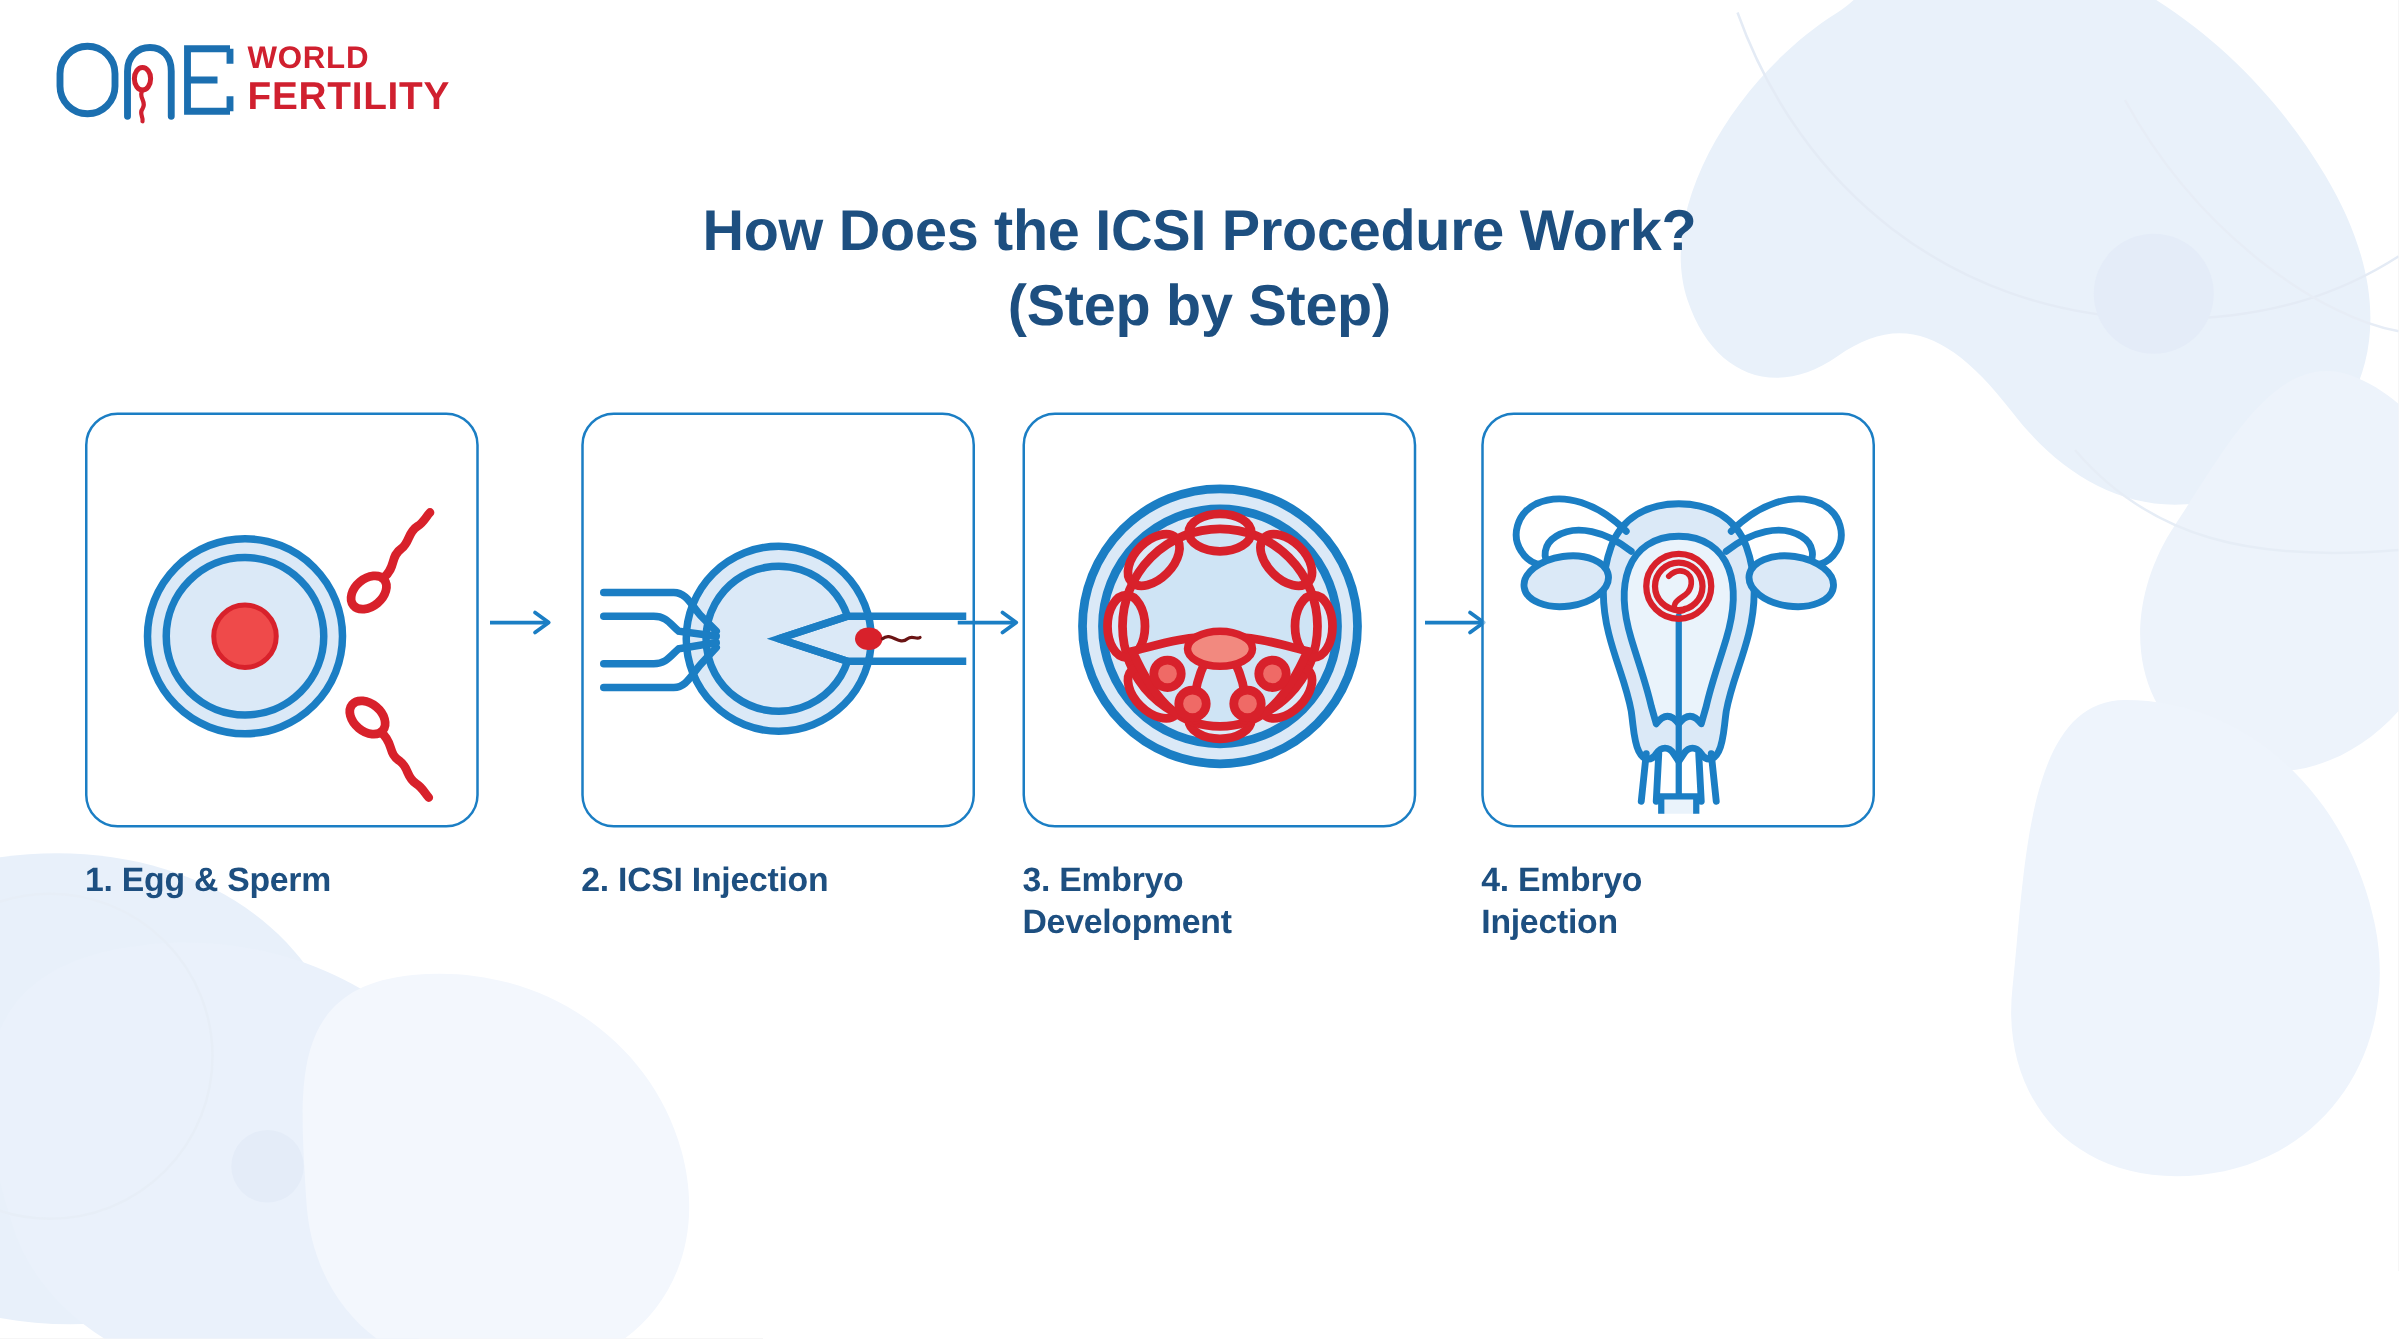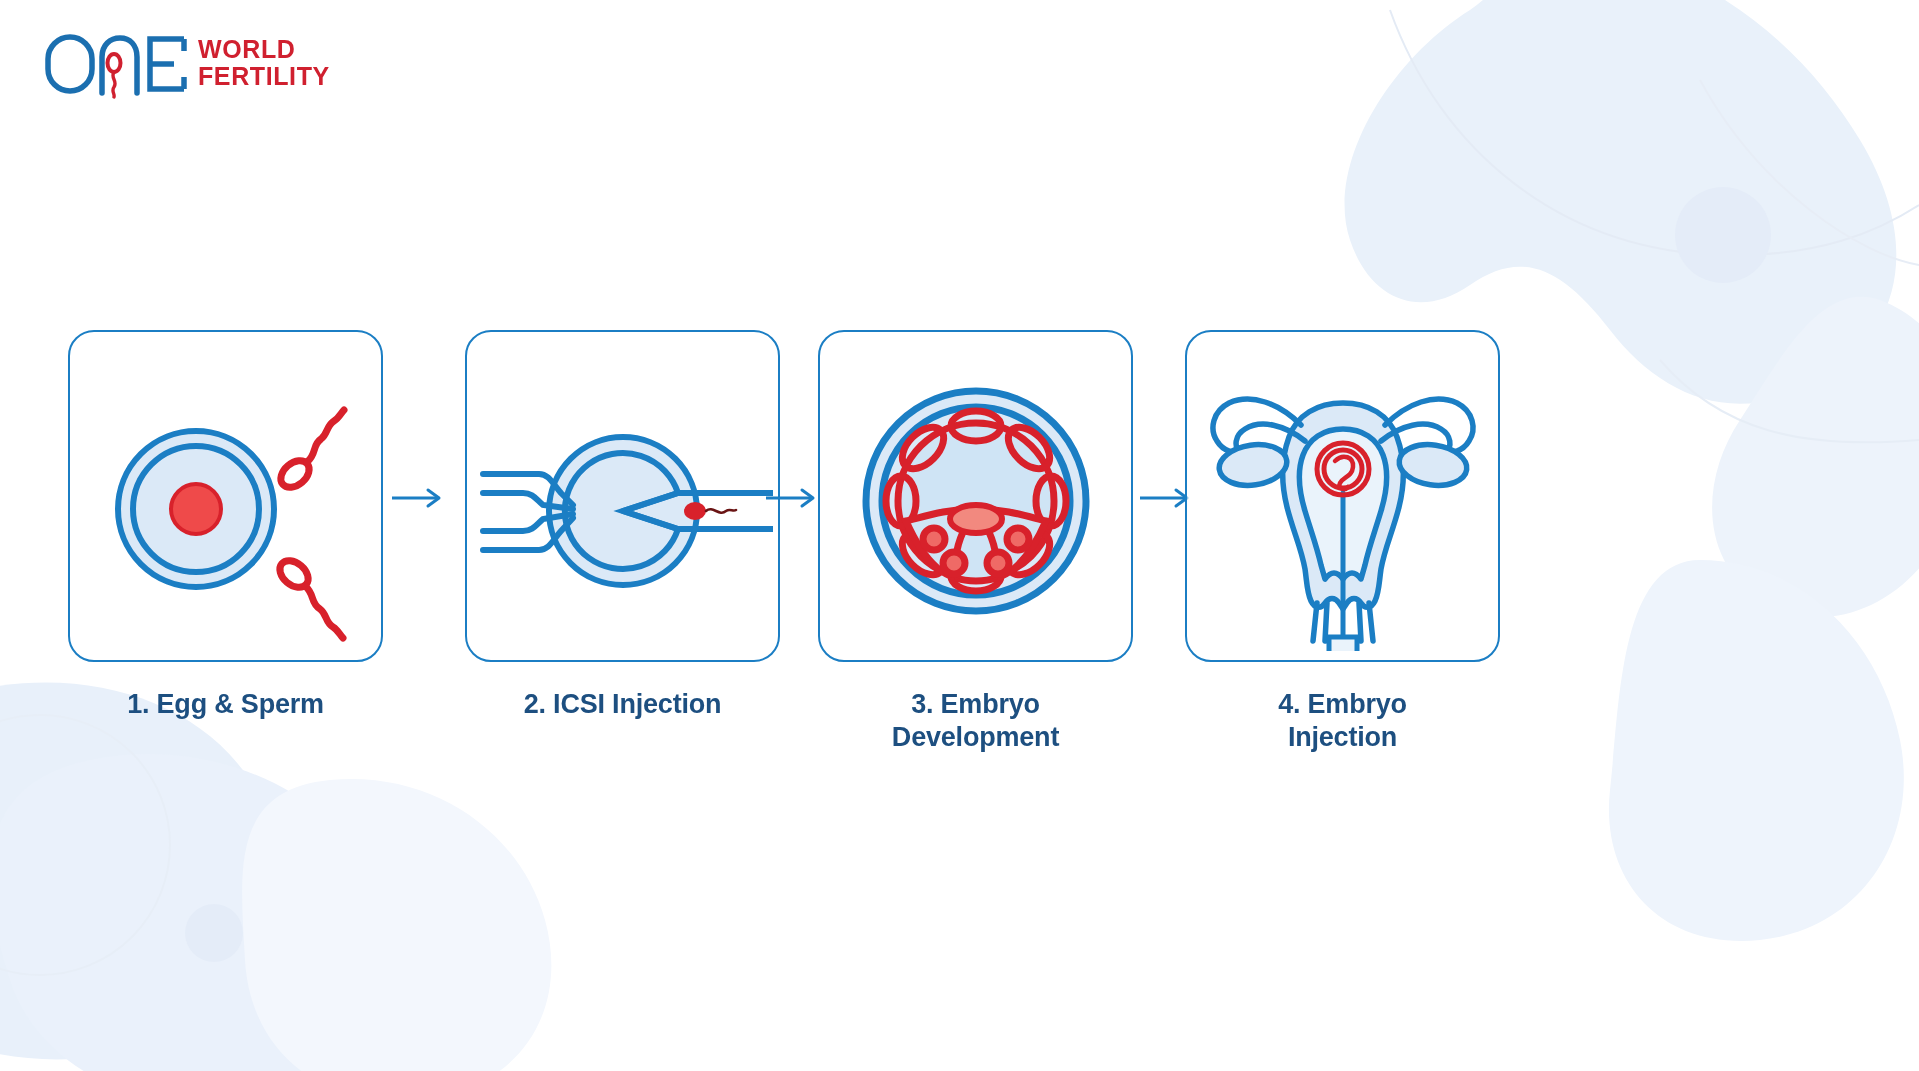--- a/index.html
+++ b/index.html
@@ -16,21 +16,21 @@
 
   
   .logo{position:absolute;left:44px;top:27px;width:270px;height:72px;display:flex;align-items:center;}
   .logo-mark{width:150px;height:72px;flex:0 0 auto;}
   .logo-text{display:flex;flex-direction:column;justify-content:center;margin-left:4px;line-height:1.0;}
   .logo-text .l1,.logo-text .l2{
     color:#d0202f;font-weight:bold;letter-spacing:.6px;
     font-family:"Liberation Sans",sans-serif;
   }
   .logo-text .l1{font-size:25px;}
-  .logo-text .l2{font-size:25px;margin-top:2px;}
+  .logo-text .l2{font-size:31px;margin-top:2px;}
 
   
   .title{
     position:absolute;left:0;right:0;top:124px;text-align:center;
     color:#1d4f80;font-weight:bold;font-size:46px;line-height:1.30;
     letter-spacing:-0.2px;
   }
   .title .tline{display:block;}
   .title .tline2{color:#1d4f80;}
 
@@ -38,21 +38,21 @@
   .steps{position:absolute;left:0;top:330px;width:1919px;height:470px;}
   .step{position:absolute;top:0;width:315px;}
   .card{
     width:315px;height:332px;box-sizing:border-box;
     border:2.5px solid #1b7ec4;border-radius:26px;
     background:rgba(255,255,255,0.55);
     display:flex;align-items:center;justify-content:center;
     overflow:hidden;
   }
   .step-label{
-    margin-top:26px;text-align:center;color:#1d4f80;
+    margin-top:26px;color:#1d4f80;
     font-weight:bold;font-size:27px;line-height:1.22;letter-spacing:-0.2px;
   }
   .arrow{position:absolute;top:155px;width:56px;height:26px;}
 </style>
 </head>
 <body>
 
 <div id="stage">
 
   <svg id="bg-decor" viewBox="0 0 1919 1071" preserveAspectRatio="none">
@@ -117,20 +117,24 @@
         <path d="M106 37 L130 37" fill="none" stroke="#1b6fb0" stroke-width="5.5"></path>
         <path d="M140 12 L140 24" fill="none" stroke="#1b6fb0" stroke-width="5.5"></path>
         <path d="M140 50 L140 62" fill="none" stroke="#1b6fb0" stroke-width="5.5"></path>
       </svg>
       <div class="logo-text">
         <span class="l1">WORLD</span>
         <span class="l2">FERTILITY</span>
       </div>
     </div>
 
+    <h1 class="title">
+      <span class="tline">How Does the ICSI Procedure Work?</span>
+      <span class="tline tline2">(Step by Step)</span>
+    </h1>
 
     <div class="steps">
 
       <div class="step" style="left:68px;">
         <div class="card">
           <svg width="300" height="310" viewBox="0 0 300 310">
 
             <circle cx="120" cy="168" r="78" fill="#dbe9f7" stroke="#1b7ec4" stroke-width="6"></circle>
             <circle cx="120" cy="168" r="63" fill="#dbe9f7" stroke="#1b7ec4" stroke-width="6"></circle>
             <circle cx="120" cy="168" r="25" fill="#ef4a4a" stroke="#d8212b" stroke-width="4"></circle>

